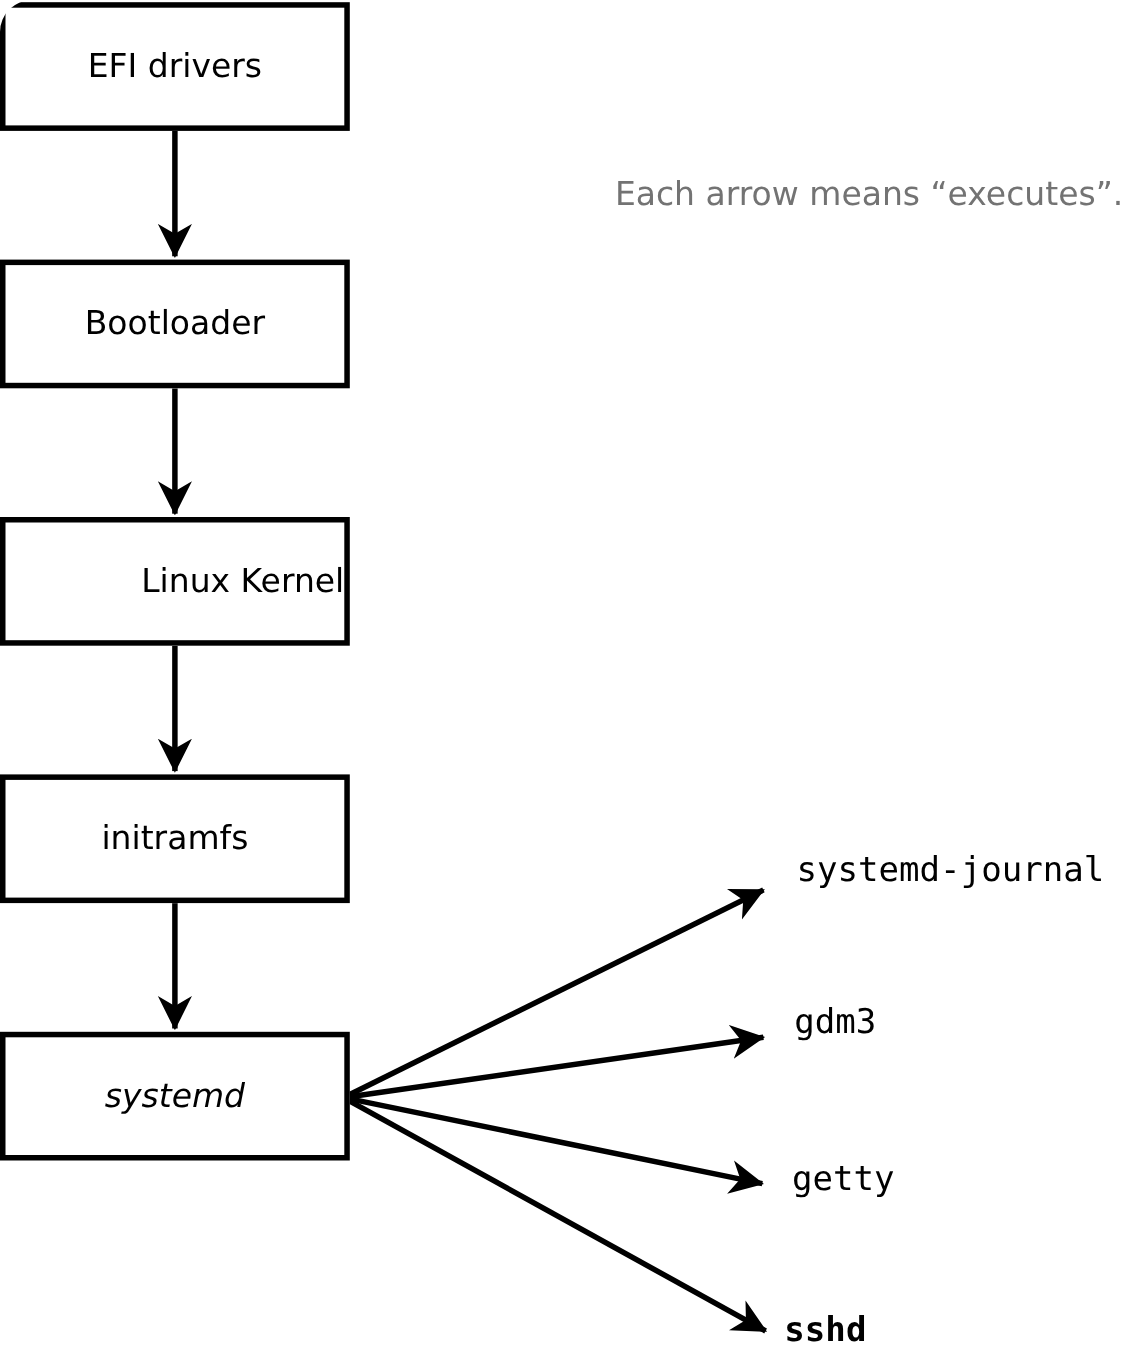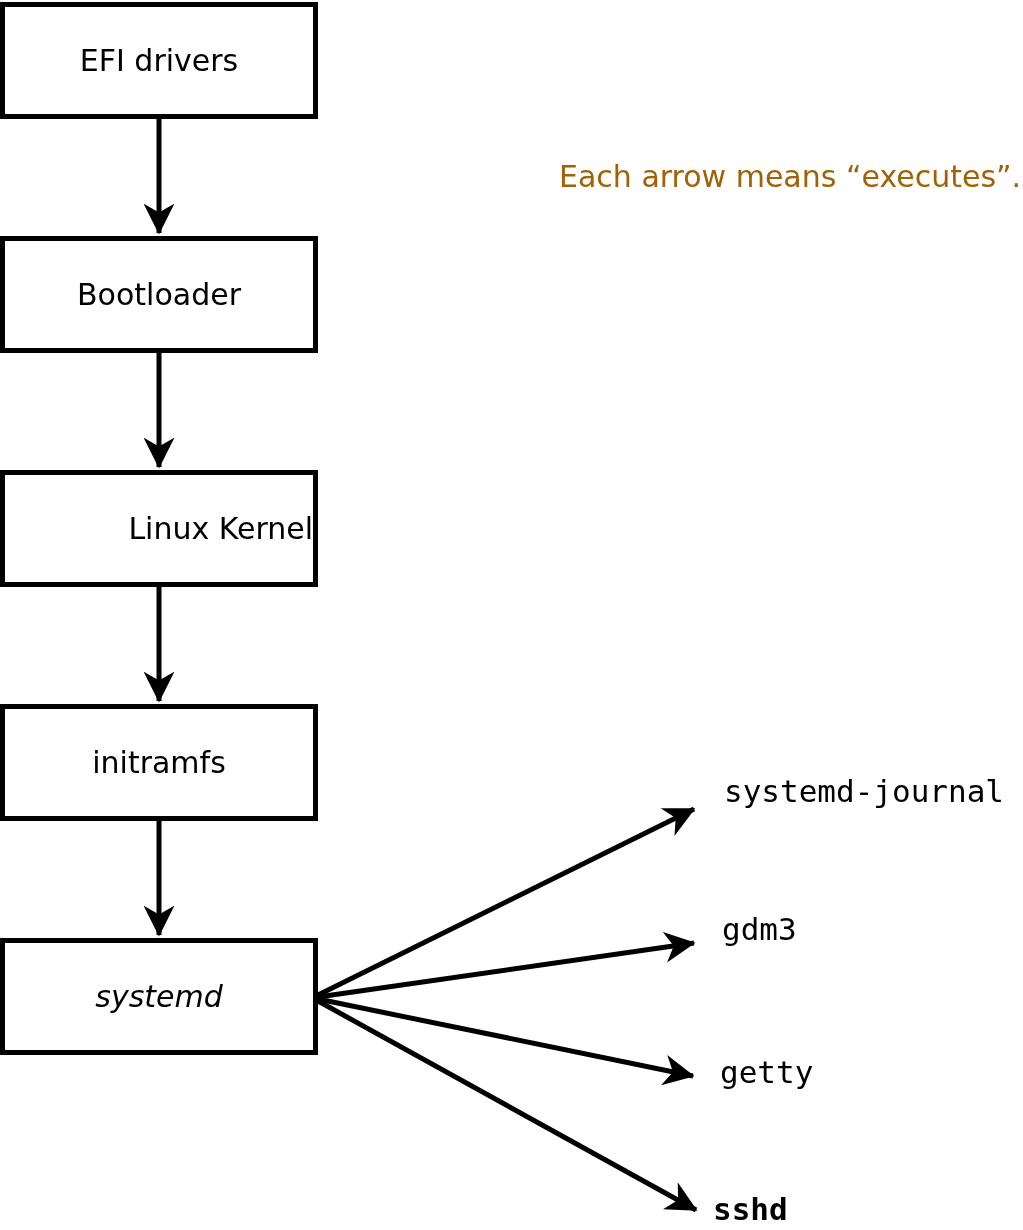--- a/index.html
+++ b/index.html
@@ -7,20 +7,21 @@
     padding: 0;
     background: #ffffff;
   }
   .canvas {
     position: relative;
     width: 1023px;
     height: 1230px;
     background: #ffffff;
     overflow: hidden;
     font-family: "DejaVu Sans", sans-serif;
+    border-radius: 29px;
   }
   .arrows-layer {
     position: absolute;
     left: 0;
     top: 0;
     width: 1023px;
     height: 1230px;
   }
   .flow-box {
     position: absolute;
@@ -43,21 +44,21 @@
   .box-2 { top: 236px; }
   .box-3 { top: 470px; justify-content: flex-end; }
   .box-4 { top: 704px; }
   .box-5 { top: 938px; font-style: italic; }
   .legend-note {
     position: absolute;
     left: 559px;
     top: 160px;
     font-size: 30px;
     line-height: 34px;
-    color: #a16207;
+    color: #737373;
     white-space: nowrap;
   }
   .proc-label {
     position: absolute;
     font-family: "DejaVu Sans Mono", monospace;
     font-size: 31px;
     line-height: 34px;
     color: #000000;
     white-space: nowrap;
   }

